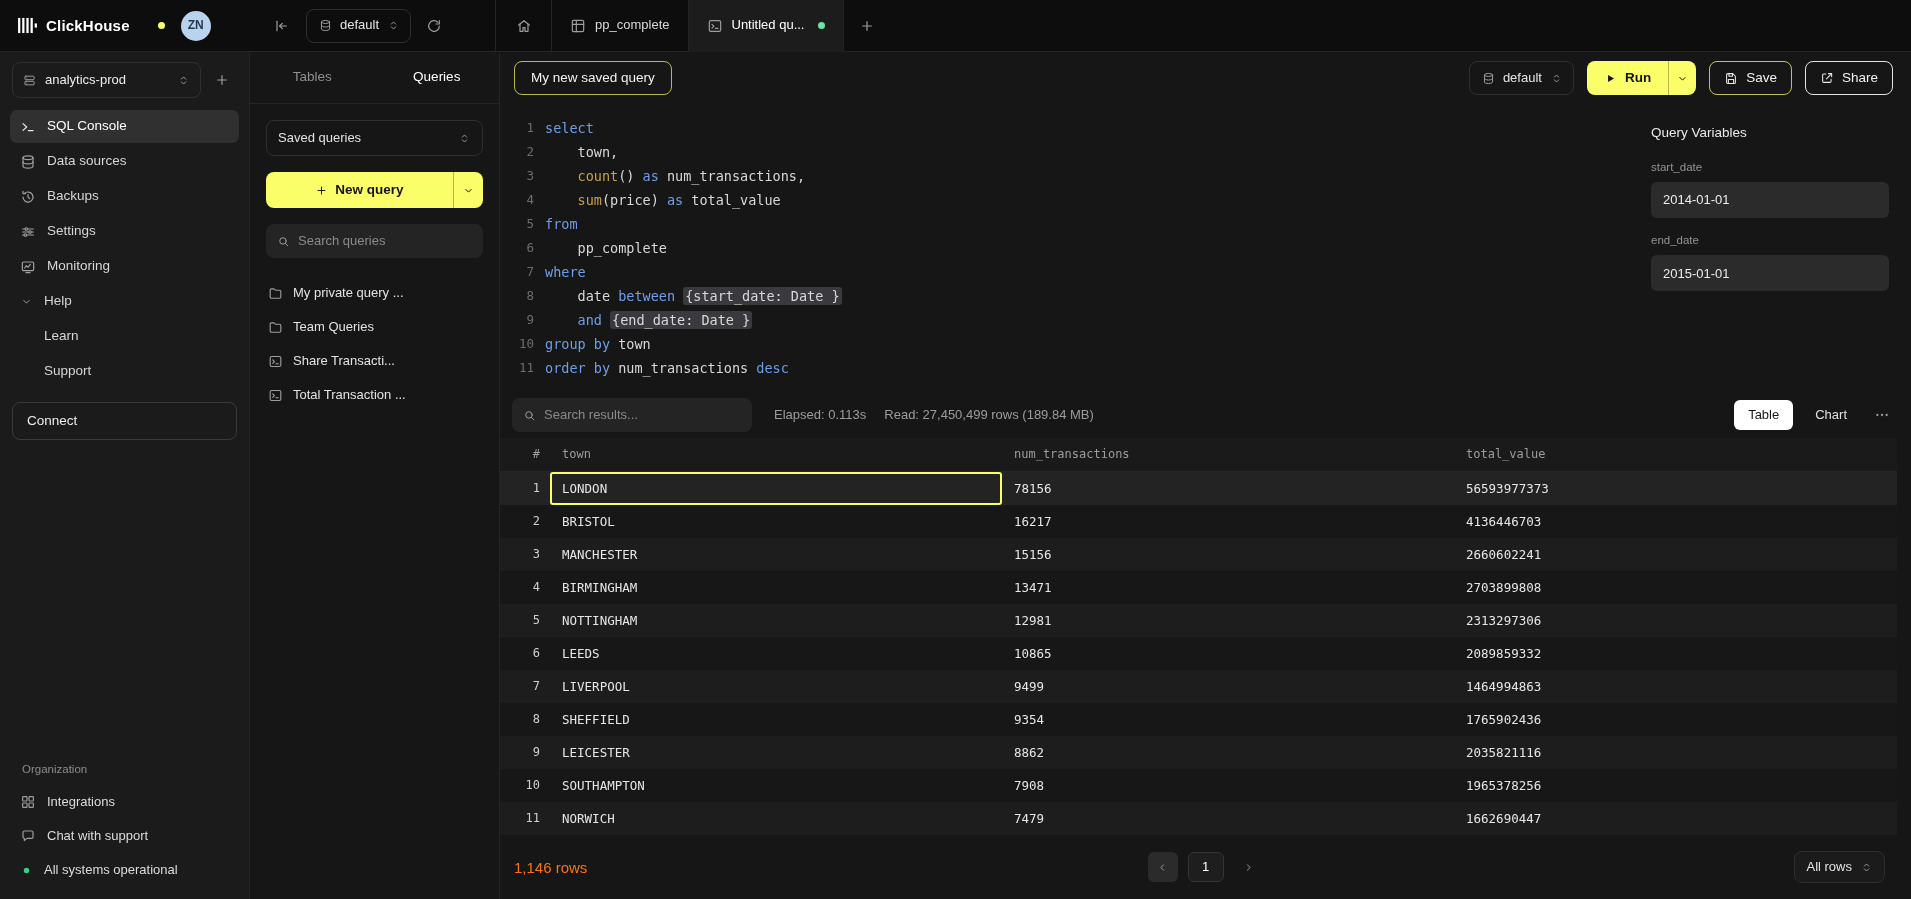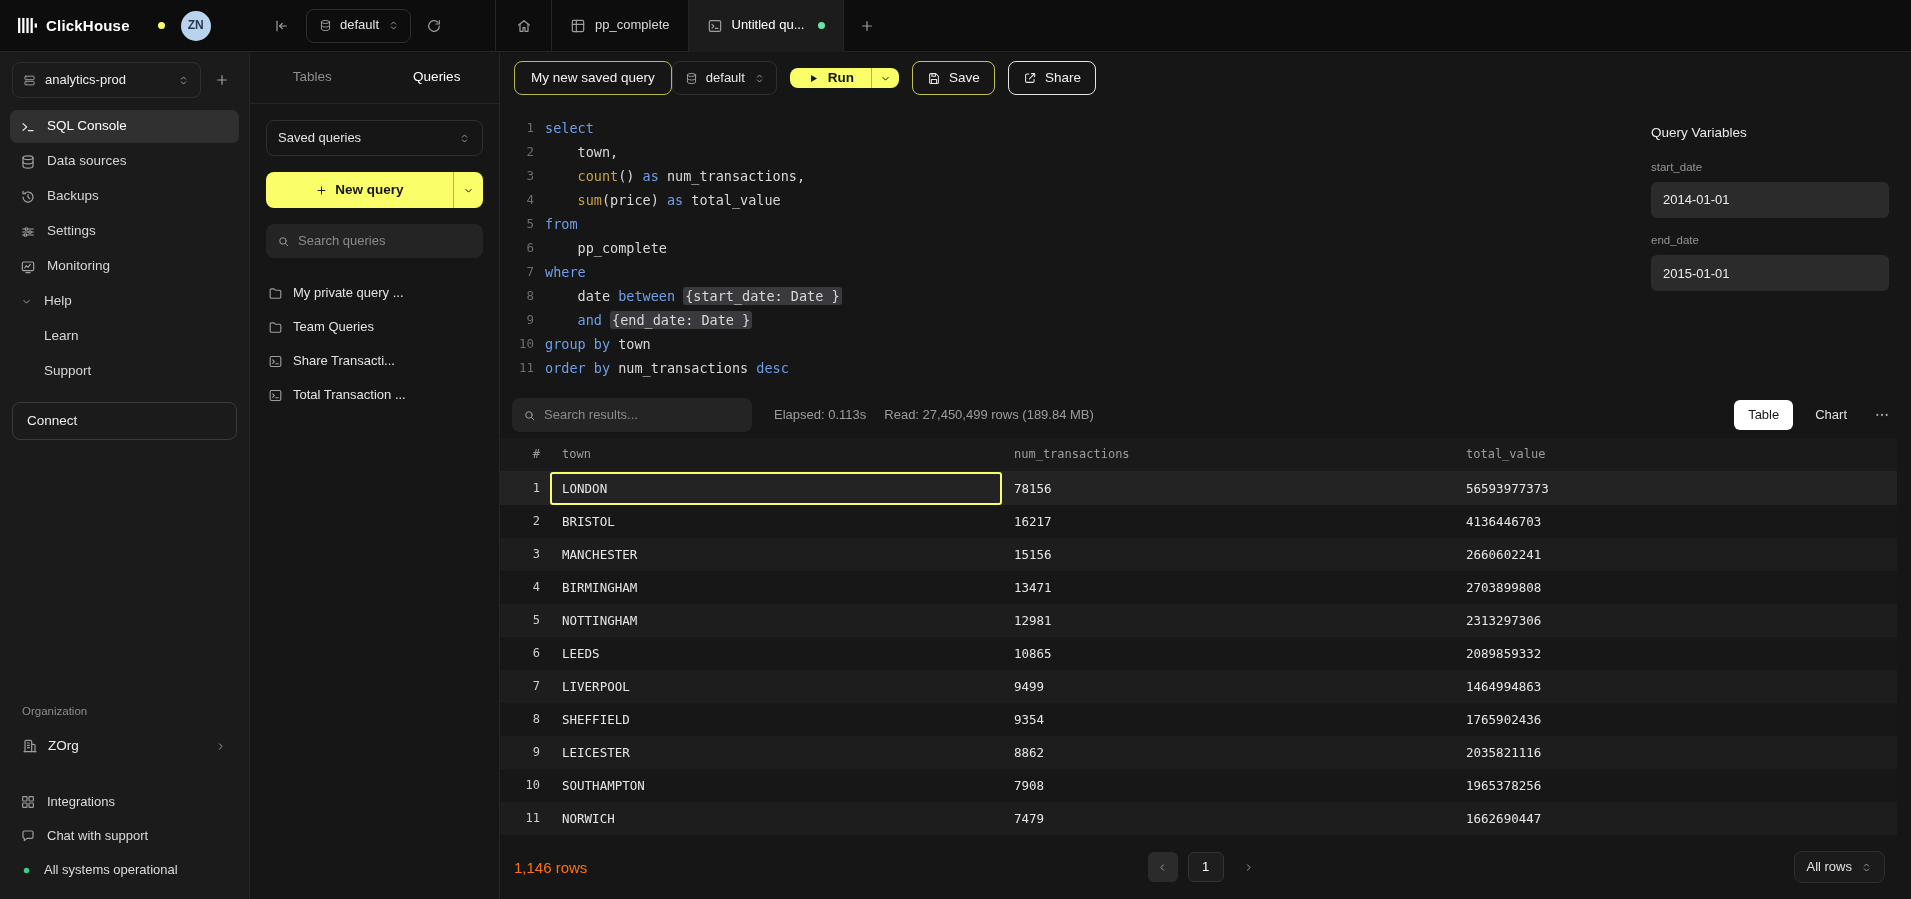--- a/index.html
+++ b/index.html
@@ -70,24 +70,24 @@
   .search{height:34px;background:#242425;border-radius:8px;display:flex;align-items:center;gap:8px;padding:0 11px}
   .qpanel .search{margin:16px 16px 0}
   .search input{flex:1;font-size:13px;color:#e6e6e6;min-width:0}
   .search input::placeholder{color:#8a8a8a}
   .qlist{margin-top:18px;display:flex;flex-direction:column}
   .qitem{height:34px;display:flex;align-items:center;gap:10px;padding:0 18px;font-size:13px;color:#e3e3e3;cursor:pointer}
   .qitem .icon{width:15px;height:15px}
 
   
   .main{flex:1;display:flex;flex-direction:column;min-width:0}
-  .etoolbar{height:52px;flex:none;display:flex;align-items:center;padding:0 18px 0 14px}
+  .etoolbar{height:52px;flex:none;display:flex;align-items:center;justify-content:space-between;padding:0 18px 0 14px}
   .query-tab{height:34px;display:flex;align-items:center;padding:0 16px;border:1px solid rgba(250,255,105,.7);border-radius:8px;font-size:13.5px;color:#f3f3f3;cursor:pointer}
   .etools{display:flex;align-items:center;gap:13px}
-  .run{display:flex;height:20px;border-radius:8px;overflow:hidden;background:#FAFF69}
+  .run{display:flex;height:34px;border-radius:8px;overflow:hidden;background:#FAFF69}
   .run-main{display:flex;align-items:center;gap:8px;padding:0 17px;font-weight:700;font-size:13.5px;color:#141414}
   .run .icon{color:#141414}
   .run-dd{width:28px;display:flex;align-items:center;justify-content:center;border-left:1px solid rgba(0,0,0,.28)}
   .ghost-btn{height:34px;display:flex;align-items:center;gap:8px;padding:0 14px;border-radius:8px;border:1px solid #e4e4e4;font-size:13.5px;color:#f0f0f0}
   .ghost-btn .icon{color:#e8e8e8;width:14px;height:14px}
   .ghost-btn.yellow{border-color:rgba(250,255,105,.75)}
 
   .editor-row{height:288px;flex:none;display:flex}
   .editor{flex:1;padding-top:12px;font-family:"DejaVu Sans Mono",monospace;font-size:13.5px;cursor:text}
   .eline{display:flex;height:24px;line-height:24px}
@@ -316,36 +316,20 @@
           <div class="nav-item child">
             <span class="nav-label">Learn</span>
           </div>
           <div class="nav-item child">
             <span class="nav-label">Support</span>
           </div>
         </nav>
       <button class="connect-btn">Connect</button>
       <div class="spacer"></div>
       <div class="org-label">Organization</div>
-      <div class="org-item">
-        <span class="icon">
-            <svg viewBox="0 0 24 24" fill="none" stroke="currentColor" stroke-width="1.8" stroke-linecap="round" stroke-linejoin="round">
-              <path d="M4.5 20.5V5a1.5 1.5 0 0 1 1.5-1.5h7A1.5 1.5 0 0 1 14.5 5v15.5"></path>
-              <path d="M14.5 9.5H18a1.5 1.5 0 0 1 1.5 1.5v9.5"></path>
-              <path d="M3 20.5h18"></path>
-              <path d="M8 7.5h3M8 11h3M8 14.5h3"></path>
-            </svg>
-          </span>
-        <span>ZOrg</span>
-        <span class="icon sm chev">
-            <svg viewBox="0 0 24 24" fill="none" stroke="currentColor" stroke-width="1.8" stroke-linecap="round" stroke-linejoin="round">
-              <path d="M10 7l5 5-5 5"></path>
-            </svg>
-          </span>
-      </div>
       <div class="side-footer">
           <div class="foot-item">
             <span class="icon">
               <svg viewBox="0 0 24 24" fill="none" stroke="currentColor" stroke-width="1.8" stroke-linecap="round" stroke-linejoin="round">
                 <rect x="4" y="4" width="6.5" height="6.5" rx="1"></rect>
                 <rect x="13.5" y="4" width="6.5" height="6.5" rx="1"></rect>
                 <rect x="4" y="13.5" width="6.5" height="6.5" rx="1"></rect>
                 <rect x="13.5" y="13.5" width="6.5" height="6.5" rx="1"></rect>
               </svg>
             </span>

